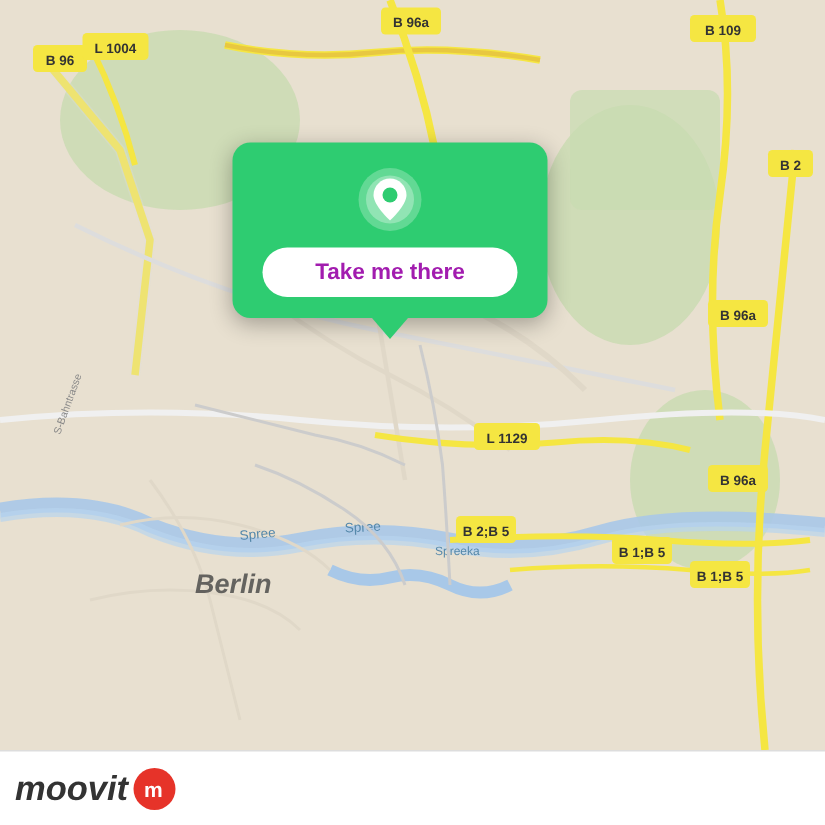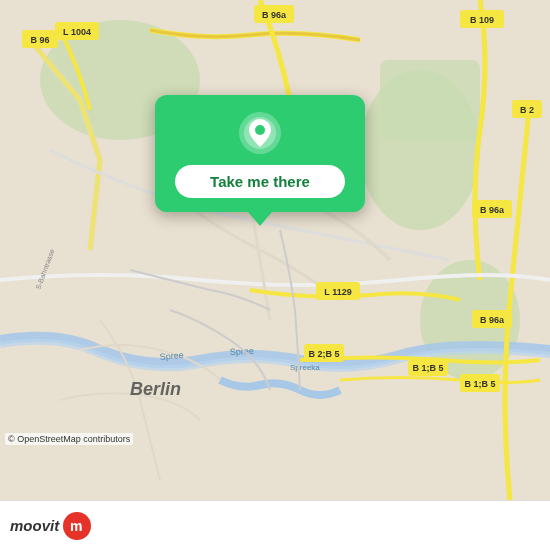--- a/index.html
+++ b/index.html
@@ -50,21 +50,21 @@
       flex: 1;
     }
 
     #moovit-logo {
       display: flex;
       align-items: center;
       gap: 4px;
     }
 
     #moovit-text {
-      font-size: 15px;
+      font-size: 23px;
       font-weight: bold;
       color: #333;
       font-style: italic;
     }
 
     #moovit-icon {
       width: 28px;
       height: 28px;
       background: #e63329;
       border-radius: 50%;
@@ -107,21 +107,21 @@
     }
 
     #location-icon {
       width: 44px;
       height: 44px;
       margin-bottom: 10px;
     }
 
     #take-me-btn {
       background: white;
-      color: #15803d;
+      color: #a21caf;
       border: none;
       border-radius: 20px;
       padding: 8px 24px;
       font-size: 15px;
       font-weight: bold;
       cursor: pointer;
       width: 100%;
     }
 
     
@@ -224,23 +224,20 @@
     <text x="230" y="355" font-size="9" fill="#5588aa" transform="rotate(-3, 230, 355)">Spree</text>
     <text x="290" y="370" font-size="8" fill="#5588aa">Spreeka</text>
 
     <text x="40" y="290" font-size="7" fill="#888" transform="rotate(-70, 40, 290)">S-Bahntrasse</text>
 
     <path d="M 130 270 Q 170 280 210 290 Q 240 295 270 310" stroke="#ccc" stroke-width="2" fill="none"></path>
     <path d="M 280 230 Q 290 270 295 310 Q 298 350 300 390" stroke="#ccc" stroke-width="2" fill="none"></path>
     <path d="M 170 310 Q 200 320 230 340 Q 260 360 270 390" stroke="#ccc" stroke-width="2" fill="none"></path>
   </svg>
 
-  <div id="osm-attribution">
-    <span>© OpenStreetMap contributors</span>
-  </div>
 
   <div id="popup-card">
 
     <svg id="location-icon" viewBox="0 0 44 44" xmlns="http://www.w3.org/2000/svg">
       <circle cx="22" cy="22" r="21" fill="white" opacity="0.25"></circle>
       <circle cx="22" cy="22" r="16" fill="white" opacity="0.3"></circle>
 
       <path d="M22 8 C16 8 11 13 11 19 C11 26 22 36 22 36 C22 36 33 26 33 19 C33 13 28 8 22 8 Z" fill="white"></path>
       <circle cx="22" cy="19" r="5" fill="#2ecc71"></circle>
     </svg>

